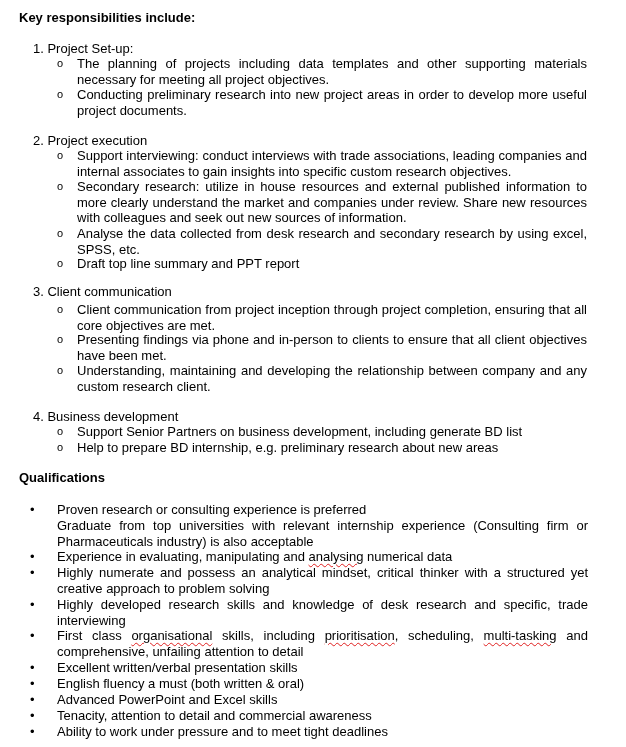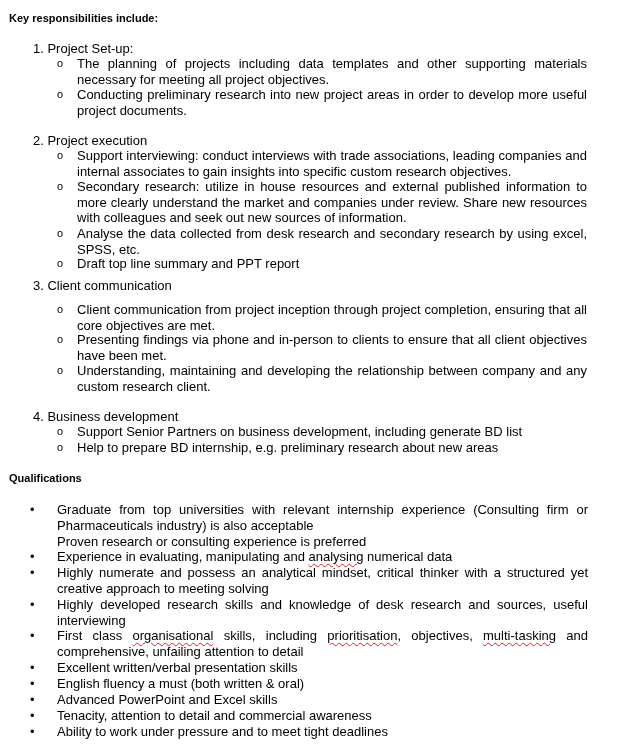--- a/index.html
+++ b/index.html
@@ -3,21 +3,21 @@
 <meta charset="utf-8">
 <style>
   html, body { margin: 0; padding: 0; background: #ffffff; }
   body {
     width: 626px; height: 747px; overflow: hidden; position: relative;
     font-family: "Liberation Sans", sans-serif;
     font-size: 13px; color: #000000;
   }
   .doc { position: absolute; left: 0; top: 0; width: 626px; }
   .heading {
-    position: absolute; left: 9px; font-weight: bold; font-size: 11px;
+    position: absolute; left: 19px; font-weight: bold; font-size: 13px;
     line-height: 16px; white-space: nowrap;
   }
   .num-item {
     position: absolute; left: 33px; line-height: 16px; white-space: nowrap;
   }
   .sub {
     position: absolute; left: 57px; width: 530px; line-height: 15.5px;
   }
   .sub .mark {
     position: absolute; left: 0; top: 0; font-size: 11px; line-height: 15.5px;
@@ -68,21 +68,21 @@
   </div>
   <div class="sub" style="top:226px;">
     <span class="mark">o</span>
     <span class="txt">Analyse the data collected from desk research and secondary research by using excel, SPSS, etc.</span>
   </div>
   <div class="sub" style="top:256px;">
     <span class="mark">o</span>
     <span class="txt">Draft top line summary and PPT report</span>
   </div>
 
-  <div class="num-item" style="top:278px;">3. Client communication</div>
+  <div class="num-item" style="top:284px;">3. Client communication</div>
   <div class="sub" style="top:302px;">
     <span class="mark">o</span>
     <span class="txt">Client communication from project inception through project completion, ensuring that all core objectives are met.</span>
   </div>
   <div class="sub" style="top:332px;">
     <span class="mark">o</span>
     <span class="txt">Presenting findings via phone and in-person to clients to ensure that all client objectives have been met.</span>
   </div>
   <div class="sub" style="top:363px;">
     <span class="mark">o</span>
@@ -97,43 +97,43 @@
   <div class="sub" style="top:440px;">
     <span class="mark">o</span>
     <span class="txt">Help to prepare BD internship, e.g. preliminary research about new areas</span>
   </div>
 
   <div class="heading" style="top:470px;text-align:center;">Qualifications</div>
 
   <div class="bul" style="top:502px;">
     <span class="dot">•</span>
     <span class="txt">
+      <span style="display:block;">Proven research or consulting experience is preferred</span>
       <span style="display:block; text-align:justify;">Graduate from top universities with relevant internship experience (Consulting firm or Pharmaceuticals industry) is also acceptable</span>
-      <span style="display:block;">Proven research or consulting experience is preferred</span>
     </span>
   </div>
 
   <div class="bul" style="top:549px;">
     <span class="dot">•</span>
     <span class="txt"><span>Experience in evaluating, manipulating and </span><span class="squig">analysing</span><span> numerical data</span></span>
   </div>
 
   <div class="bul" style="top:565px;">
     <span class="dot">•</span>
-    <span class="txt">Highly numerate and possess an analytical mindset, critical thinker with a structured yet creative approach to meeting solving</span>
+    <span class="txt">Highly numerate and possess an analytical mindset, critical thinker with a structured yet creative approach to problem solving</span>
   </div>
 
   <div class="bul" style="top:597px;">
     <span class="dot">•</span>
-    <span class="txt">Highly developed research skills and knowledge of desk research and sources, useful interviewing</span>
+    <span class="txt">Highly developed research skills and knowledge of desk research and specific, trade interviewing</span>
   </div>
 
   <div class="bul" style="top:628px;">
     <span class="dot">•</span>
-    <span class="txt"><span>First class </span><span class="squig">organisational</span><span> skills, including </span><span class="squig">prioritisation</span><span>, objectives, </span><span class="squig">multi-tasking</span><span> and comprehensive, unfailing attention to detail</span></span>
+    <span class="txt"><span>First class </span><span class="squig">organisational</span><span> skills, including </span><span class="squig">prioritisation</span><span>, scheduling, </span><span class="squig">multi-tasking</span><span> and comprehensive, unfailing attention to detail</span></span>
   </div>
 
   <div class="bul" style="top:660px;">
     <span class="dot">•</span>
     <span class="txt">Excellent written/verbal presentation skills</span>
   </div>
 
   <div class="bul" style="top:676px;">
     <span class="dot">•</span>
     <span class="txt">English fluency a must (both written &amp; oral)</span>

